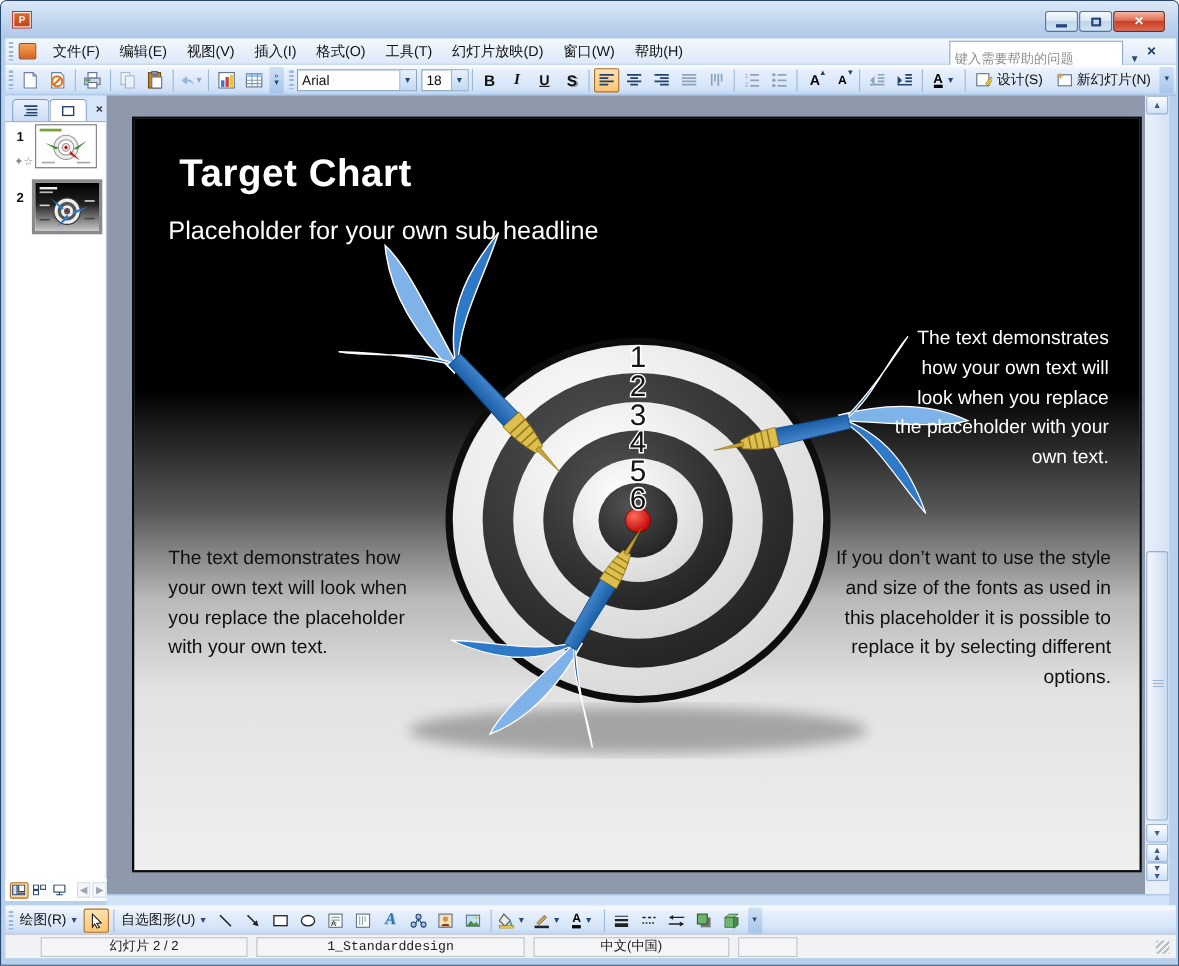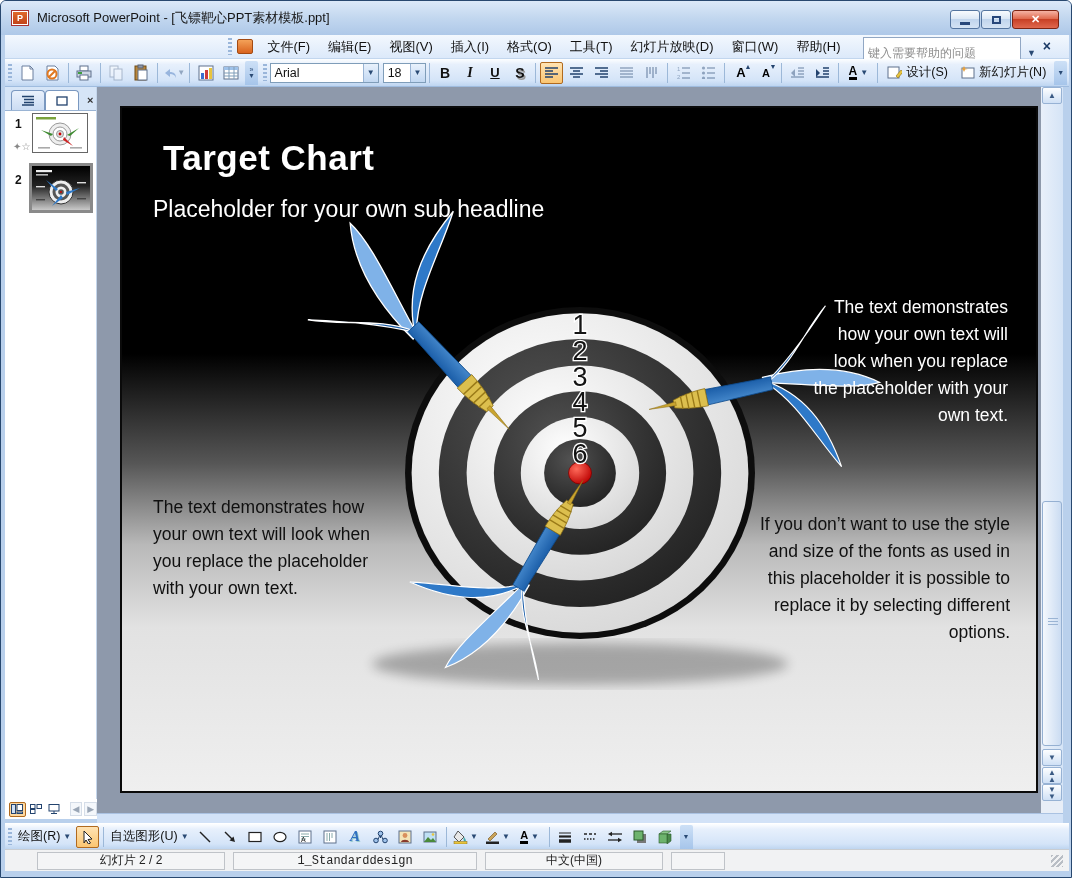--- a/index.html
+++ b/index.html
@@ -23,21 +23,21 @@
           background:linear-gradient(#f8fbfe,#dcE8f5 45%,#bfd4ec 46%,#d4e3f4);
           display:flex; align-items:center; justify-content:center; }
   .wbtn.close { width:47px; background:linear-gradient(#f5b3a4,#e06b50 45%,#c63d22 46%,#e0684e);
                 border-color:#7c2413; color:#fff; font-weight:bold; font-size:11px; }
   .glyph-min { width:10px; height:3px; background:#27477a; margin-top:8px; }
   .glyph-max { width:9px; height:8px; border:2px solid #27477a; }
 
   
   .menubar { position:absolute; left:4px; top:34px; width:1064px; height:24px;
              background:linear-gradient(#f3f8fe,#dcE9fa); display:flex; align-items:center;
-             border-bottom:1px solid #c2d6ee;justify-content:center; }
+             border-bottom:1px solid #c2d6ee; }
   .grip { width:4px; height:17px; margin:0 3px;
           background:repeating-linear-gradient(#9ab6da 0 2px, transparent 2px 4px); }
   .docicon { width:16px; height:15px; background:linear-gradient(#f4a259,#d9631e);
              border:1px solid #a34a12; margin:0 6px 0 2px; border-radius:2px; }
   .menuitem { font-size:13px; color:#111; padding:3px 9px; white-space:nowrap; }
   .helpbox { position:absolute; right:48px; top:2px; width:158px; height:31px;
              background:#fff; border:1px solid #91a7c4; display:flex; align-items:center; }
   .helpbox input { border:0; outline:0; flex:1; font-size:12px; color:#444; padding:0 4px;
                    font-family:"Liberation Sans",sans-serif; background:transparent; }
   .helpbox input::placeholder { color:#8e8e8e; }
@@ -96,21 +96,21 @@
            background:linear-gradient(#000 0%, #000 36%, #565656 52%, #b9b9b9 64%,
                       #e2e2e2 76%, #efefef 100%); overflow:hidden; }
   .s-title { position:absolute; left:41px; top:30px; color:#fff; font-size:35px;
              font-weight:bold; letter-spacing:.5px; text-shadow:2px 3px 3px rgba(0,0,0,.55); }
   .s-sub { position:absolute; left:31px; top:88px; color:#fff; font-size:23px;
            text-shadow:1px 2px 2px rgba(0,0,0,.5);text-align:right; }
   .s-text { position:absolute; font-size:17.5px; line-height:27px; }
   .s-tl { left:33px; top:222px; width:218px; color:#fff; }
   .s-bl { left:31px; top:386px; width:232px; color:#101010; }
   .s-tr { right:28px; top:186px; width:200px; color:#fff; text-align:right; }
-  .s-br { right:26px; top:386px; width:262px; color:#101010; text-align:right;margin-top:17px; }
+  .s-br { right:26px; top:386px; width:262px; color:#101010; text-align:right; }
   .boardsvg { position:absolute; left:0; top:0; }
 
   
   .vscroll { position:absolute; left:1040px; top:86px; width:22px; height:714px;
              background:linear-gradient(90deg,#e9f0fa,#d5e4f6); }
   .sbtn { position:absolute; left:1px; width:20px; height:17px; border:1px solid #97b2d4;
           border-radius:2px; background:linear-gradient(#fdfeff,#cfe0f5);
           display:flex; align-items:center; justify-content:center; color:#3a5a84;
           font-size:8px; line-height:7px; flex-direction:column; }
   .vthumb { position:absolute; left:1px; top:414px; width:20px; height:245px;
@@ -154,21 +154,20 @@
 </head>
 <body>
 
 <div class="window">
 
   <div class="titlebar">
     <div class="appicon16">
       <div class="pg"></div>
         <div class="pp">P</div>
     </div>
-    <div class="title-text">Microsoft PowerPoint - [飞镖靶心PPT素材模板.ppt]</div>
     <div class="winbtns">
       <div class="wbtn">
           <div class="glyph-min"></div>
         </div>
       <div class="wbtn">
           <div class="glyph-max"></div>
         </div>
       <div class="wbtn close">
           <span>✕</span>
         </div>

